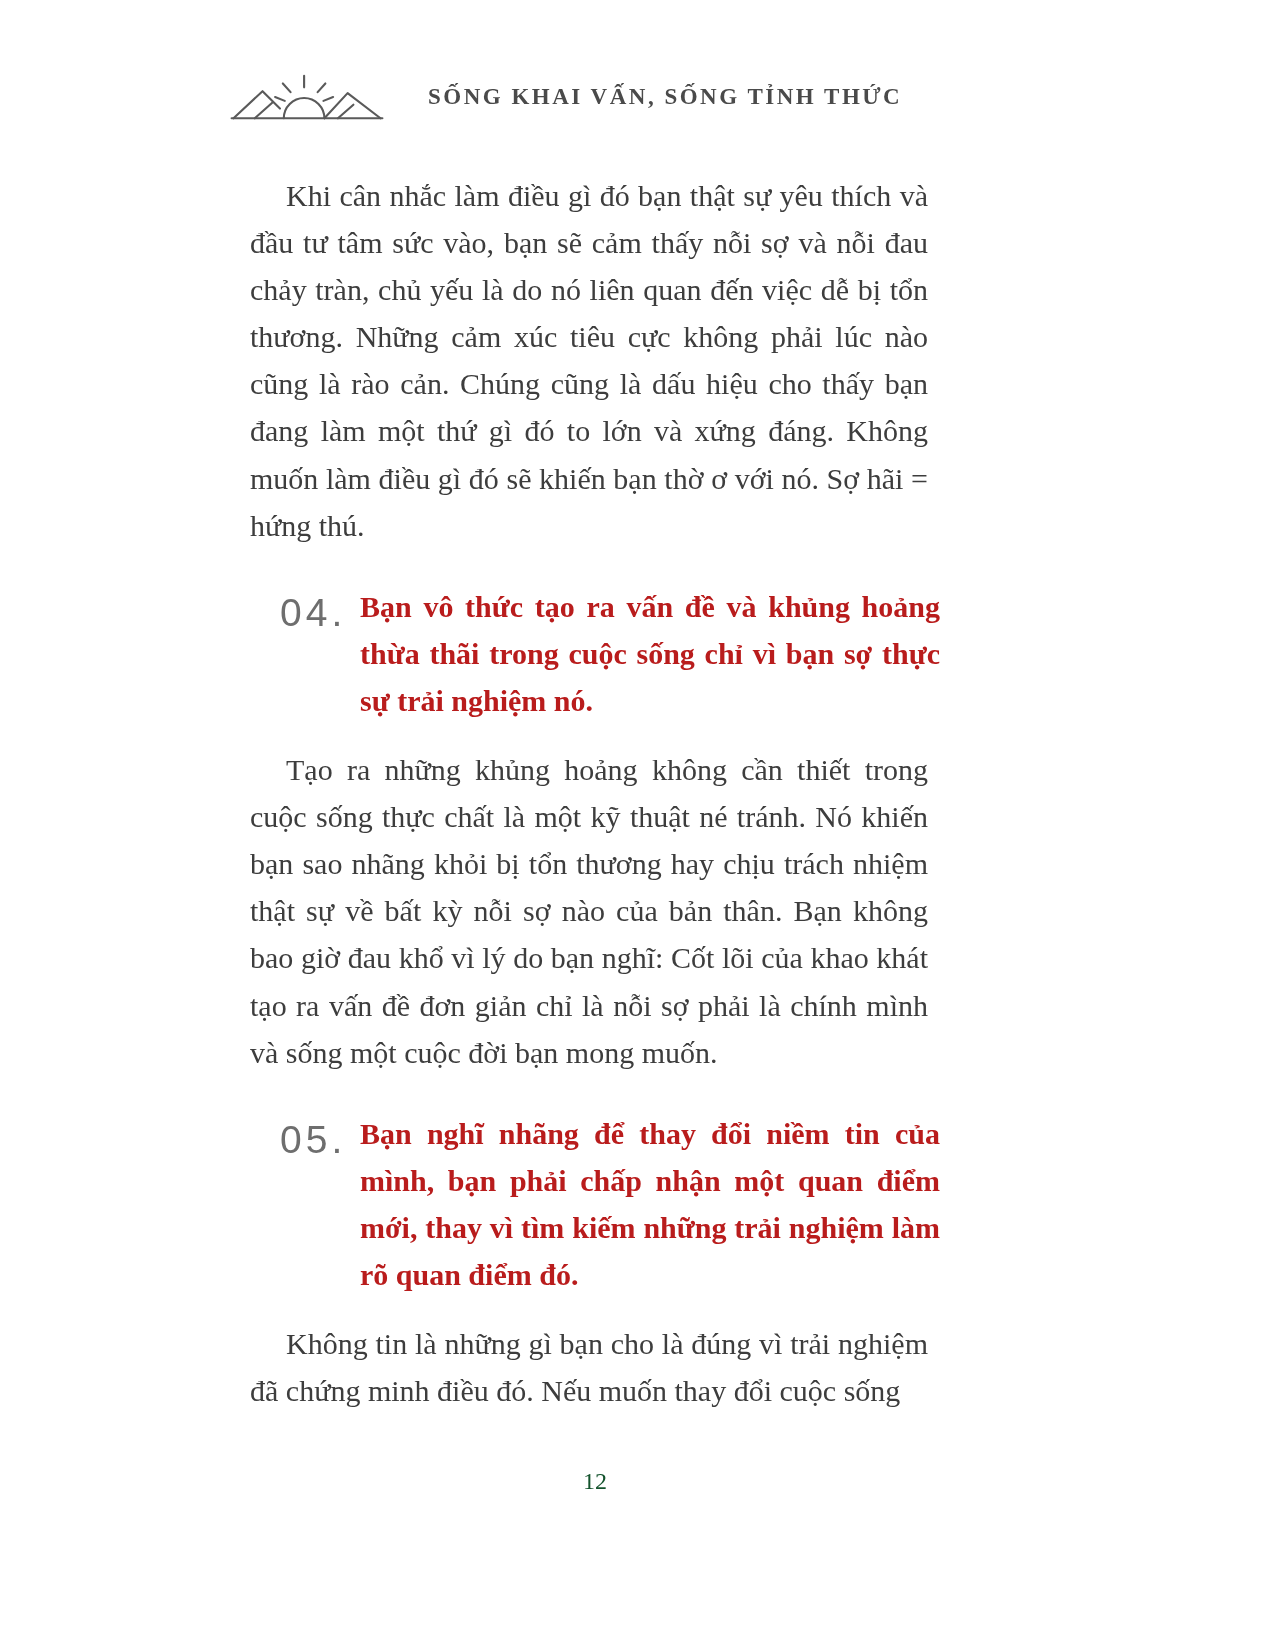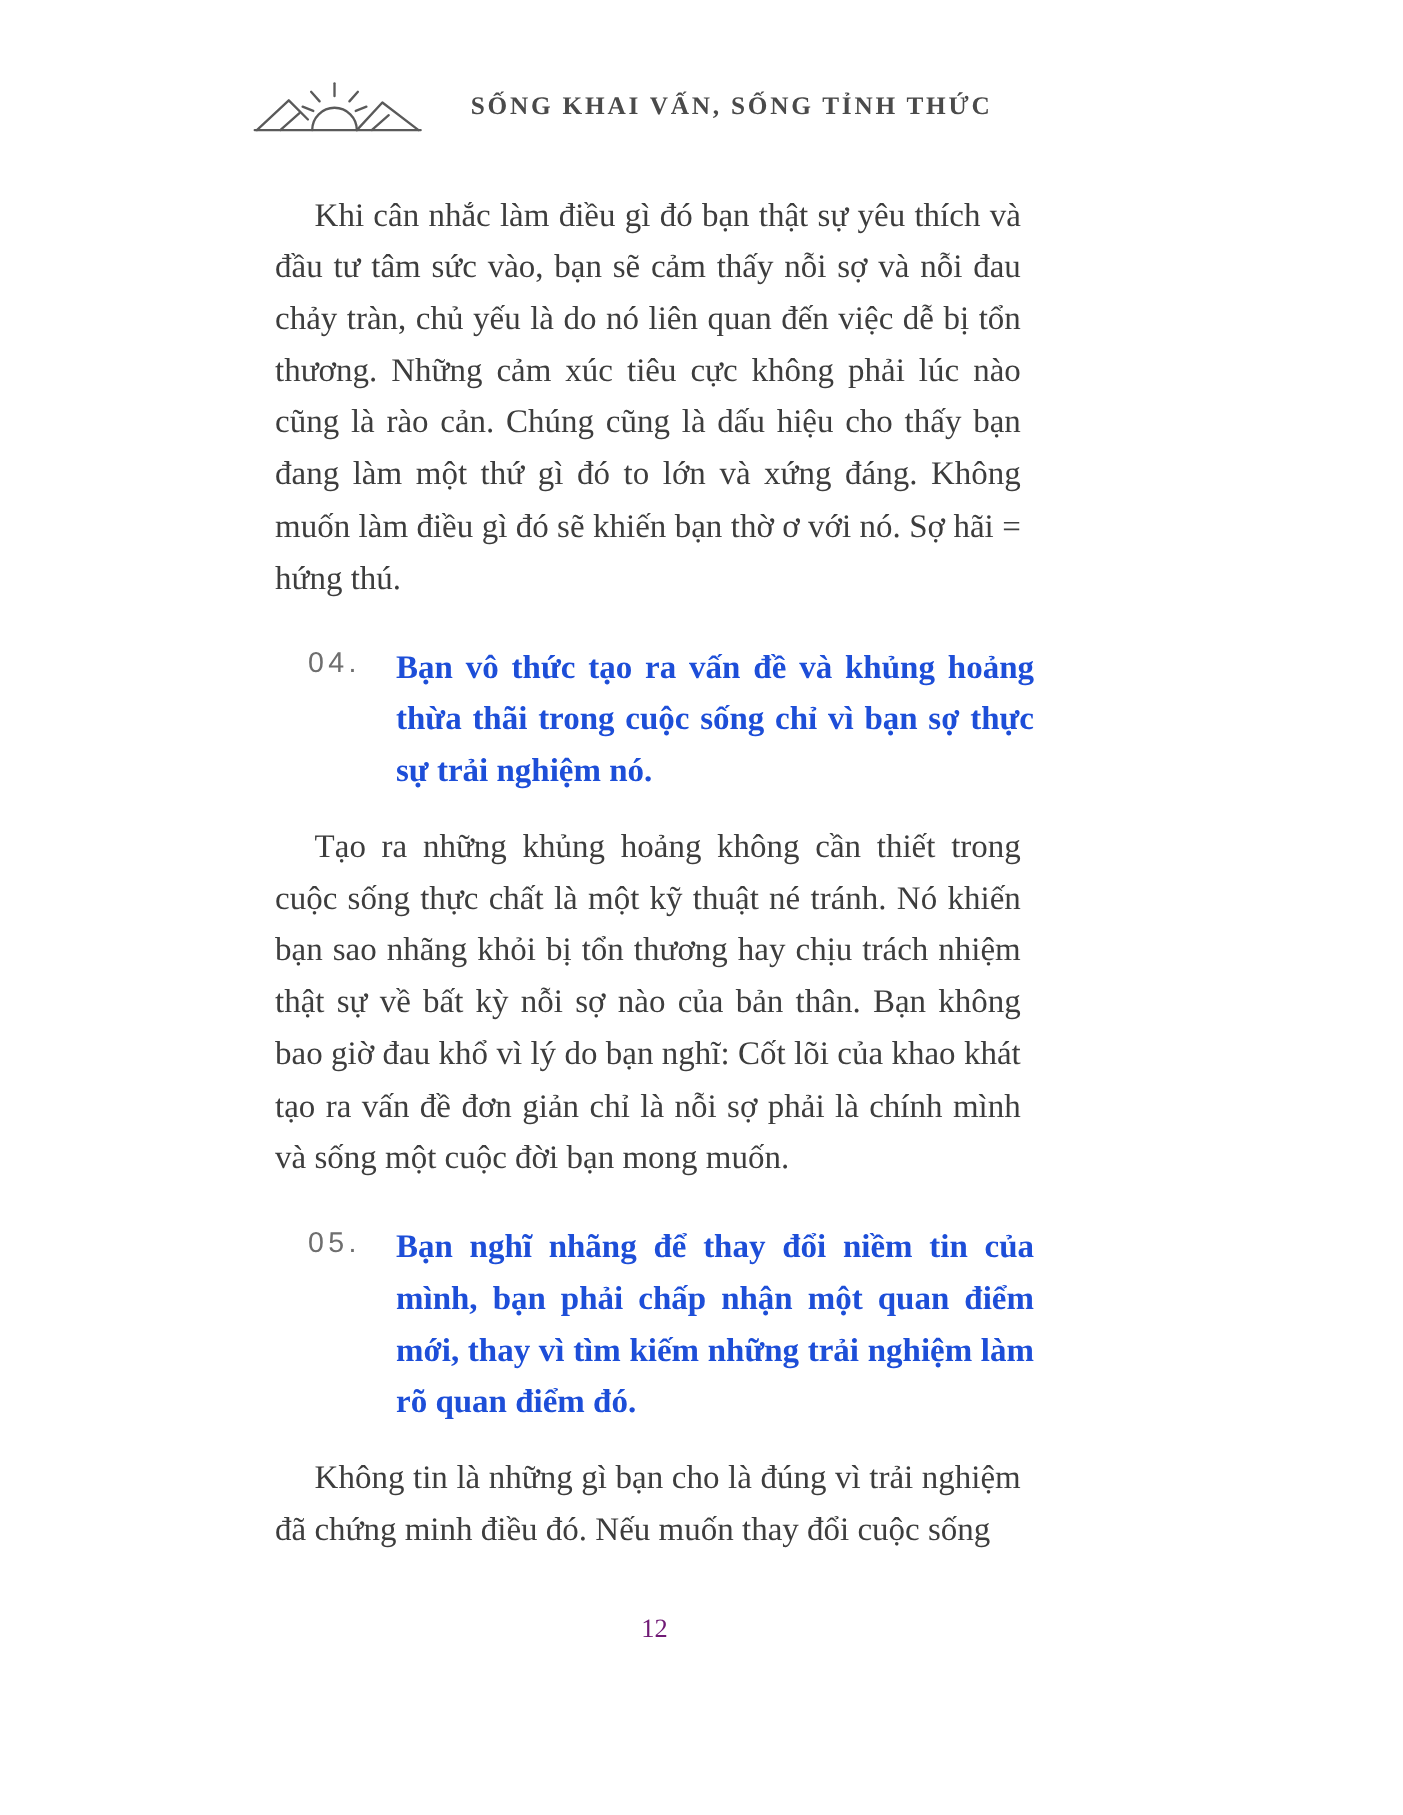--- a/index.html
+++ b/index.html
@@ -44,39 +44,39 @@
     display:flex;
     align-items:flex-start;
     margin:34px 0 22px 0;
     padding-left:30px;
     box-sizing:border-box;
   }
   .section-number {
     flex:0 0 80px;
     font-family:"Liberation Sans", sans-serif;
     font-weight:400;
-    font-size:26px;
+    font-size:39px;
     letter-spacing:4px;
     color:#6e6e6e;
     line-height:1.52;
   }
   .section-text {
     flex:1;
     font-weight:700;
-    color:#1d4ed8;
+    color:#b91c1c;
     text-align:justify;
     line-height:1.57;
   }
   .page-footer {
     position:absolute;
     top:1468px; left:250px;
     width:690px;
     text-align:center;
     font-size:24px;
-    color:#701a75;
+    color:#14532d;
   }
 </style>
 </head>
 <body>
 
 <div class="page">
 
   <header class="page-header">
     <span class="logo">
       <svg width="158" height="58" viewBox="0 0 160 60" xmlns="http://www.w3.org/2000/svg">

